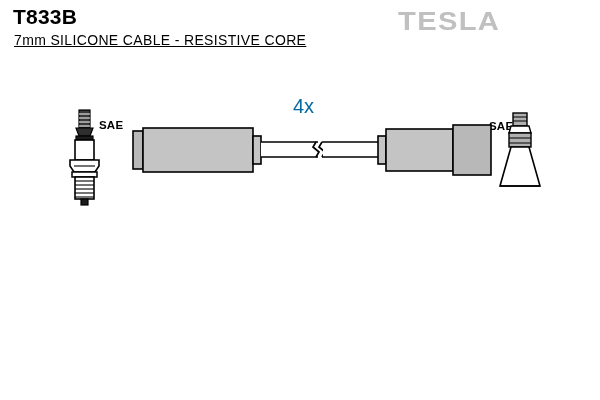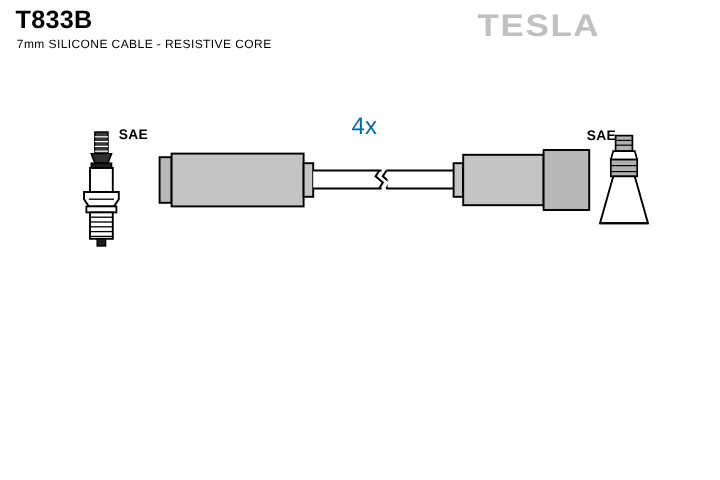--- a/index.html
+++ b/index.html
@@ -29,26 +29,27 @@
     font-size: 21px;
     font-weight: bold;
     color: #000000;
     letter-spacing: 0.2px;
     line-height: 1;
   }
   #part-description {
     position: absolute;
     left: 14px;
     top: 33px;
-    font-size: 10px;
+    font-size: 14px;
     font-weight: normal;
     color: #000000;
     letter-spacing: 0.35px;
     line-height: 1;
     white-space: nowrap;
+    text-decoration: underline;
   }
   #brand-logo {
     position: absolute;
     left: 398px;
     top: 8px;
     font-size: 26px;
     font-weight: bold;
     color: #c0c0c0;
     letter-spacing: 1.2px;
     line-height: 1;
@@ -68,20 +69,21 @@
   }
 
   
   .sae-label {
     position: absolute;
     font-size: 11.5px;
     font-weight: bold;
     color: #000000;
     line-height: 1;
     letter-spacing: 0.2px;
+    margin-top: 12px;
   }
   #sae-label-left  { left: 99px;  top: 108px; }
   #sae-label-right { left: 489px; top: 109px; }
 
   
   #diagram {
     position: absolute;
     left: 0;
     top: 0;
     width: 600px;

